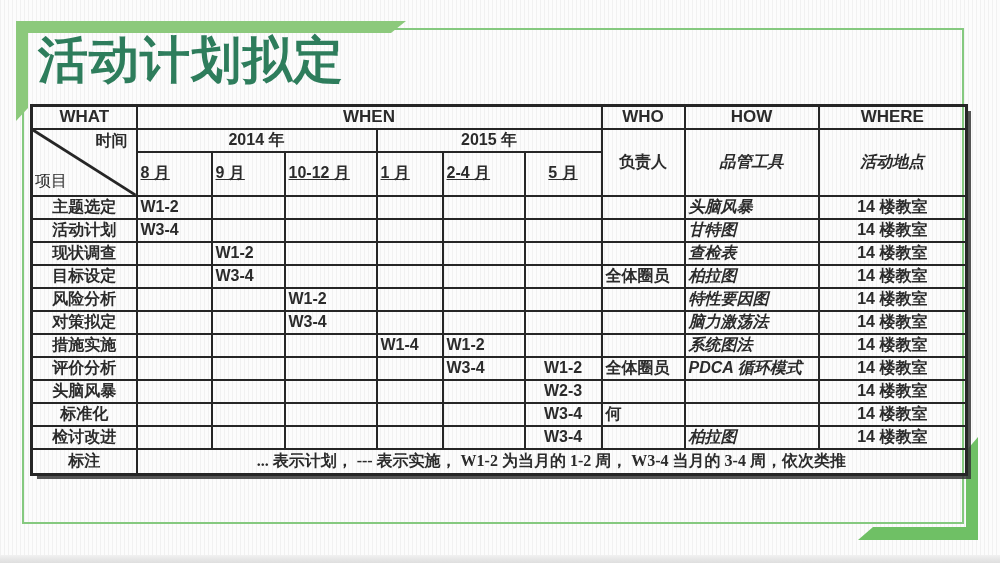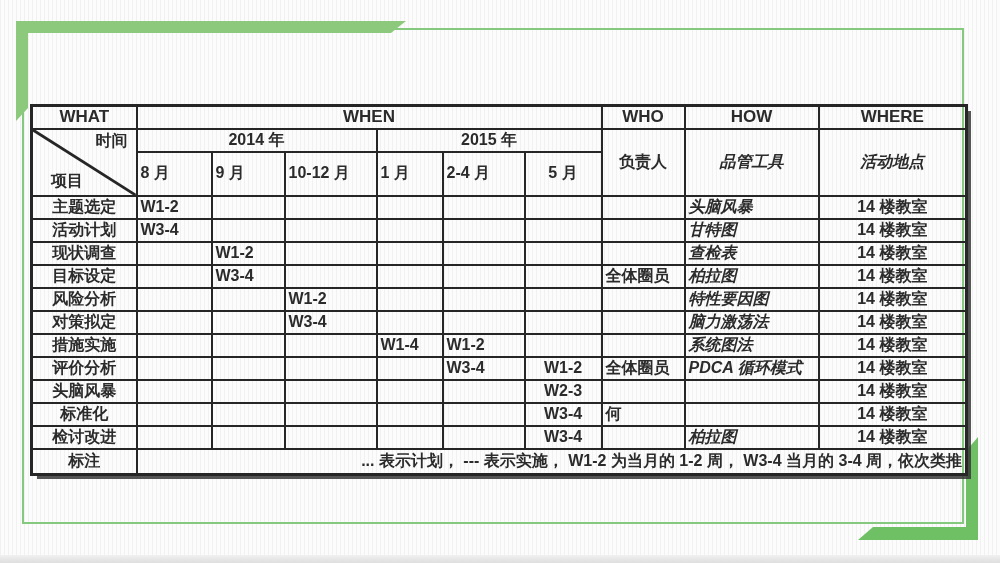--- a/index.html
+++ b/index.html
@@ -63,53 +63,54 @@
   table.plan th, table.plan td{
     border:2px solid #262626;
     padding:0 3px;
     font-size:16px;font-weight:bold;color:#2b2b2b;
     overflow:hidden;white-space:nowrap;
     box-sizing:border-box;
   }
   table.plan{border:3px solid #262626;}
   tr.hdr1 th{height:23px;text-align:center;font-size:17px;}
   tr.hdr2 td{height:23px;text-align:center;}
-  tr.hdr3 td{height:44px;}
+  tr.hdr3 td{height:44px;text-decoration:underline;}
   tr.taskrow td{height:22px;}
   tr.noterow td{height:26px;}
   
   .c0{text-align:center;}
   .c1{text-align:left;}
   .c2{text-align:left;}
   .c3{}
   .c4{text-align:left;}
   .c5{text-align:left;}
   .c6{text-align:center;}
   .c7{text-align:left;}
   .c8{text-align:left;font-style:italic;}
   .c9{text-align:center;margin-left:28px;}
-  .note-text{text-align:right;}
+  .note-text{text-align:center;font-family:Liberation Serif, serif;}
   
   td.diag{position:relative;padding:0;}
   td.diag svg{position:absolute;left:0;top:0;width:100%;height:100%;}
   .diag-top{position:absolute;right:8px;top:1px;font-size:16px;font-weight:bold;margin-left:8px;}
-  .diag-bottom{position:absolute;left:18px;bottom:3px;font-size:16px;font-weight:bold;}
+  .diag-bottom{position:absolute;left:2px;bottom:3px;font-size:16px;font-weight:normal;}
 </style>
 </head>
 <body>
 
 <div class="slide">
 
   <div class="thin-frame"></div>
   <div class="tl-bar-h"></div>
   <div class="tl-bar-v"></div>
   <div class="br-bar-h"></div>
   <div class="br-bar-v"></div>
   <div class="bottom-strip"></div>
 
+  <div class="title">活动计划拟定</div>
 
   <table class="plan">
     <colgroup>
       <col style="width:105px">
         <col style="width:75px">
         <col style="width:73px">
       <col style="width:92px">
         <col style="width:66px">
         <col style="width:82px">
       <col style="width:77px">

